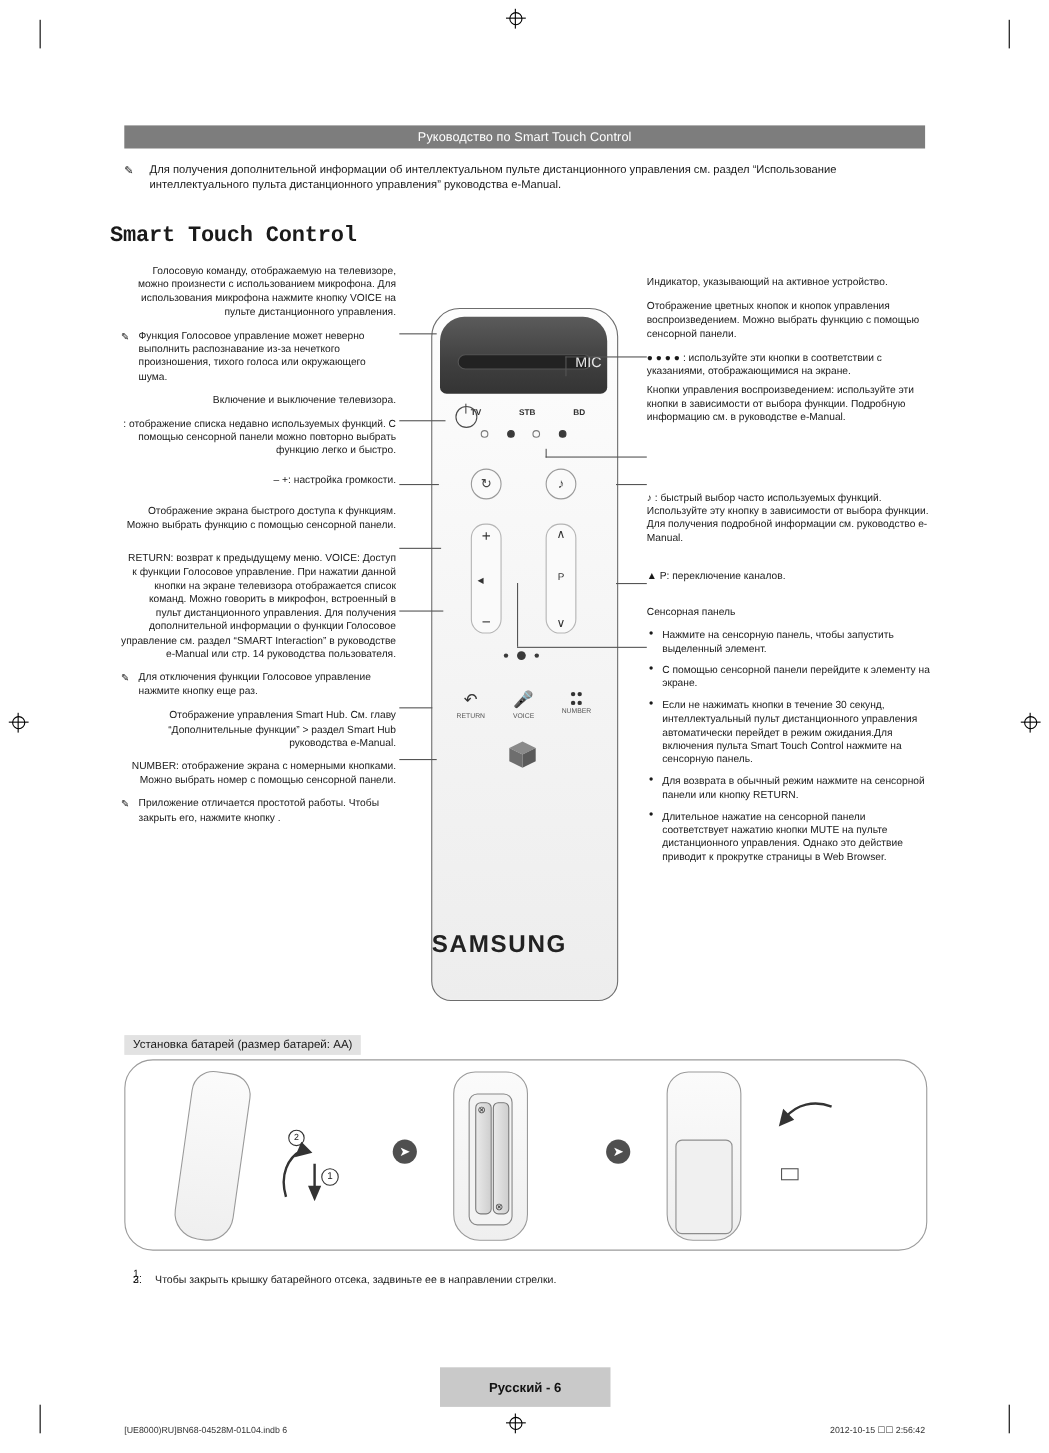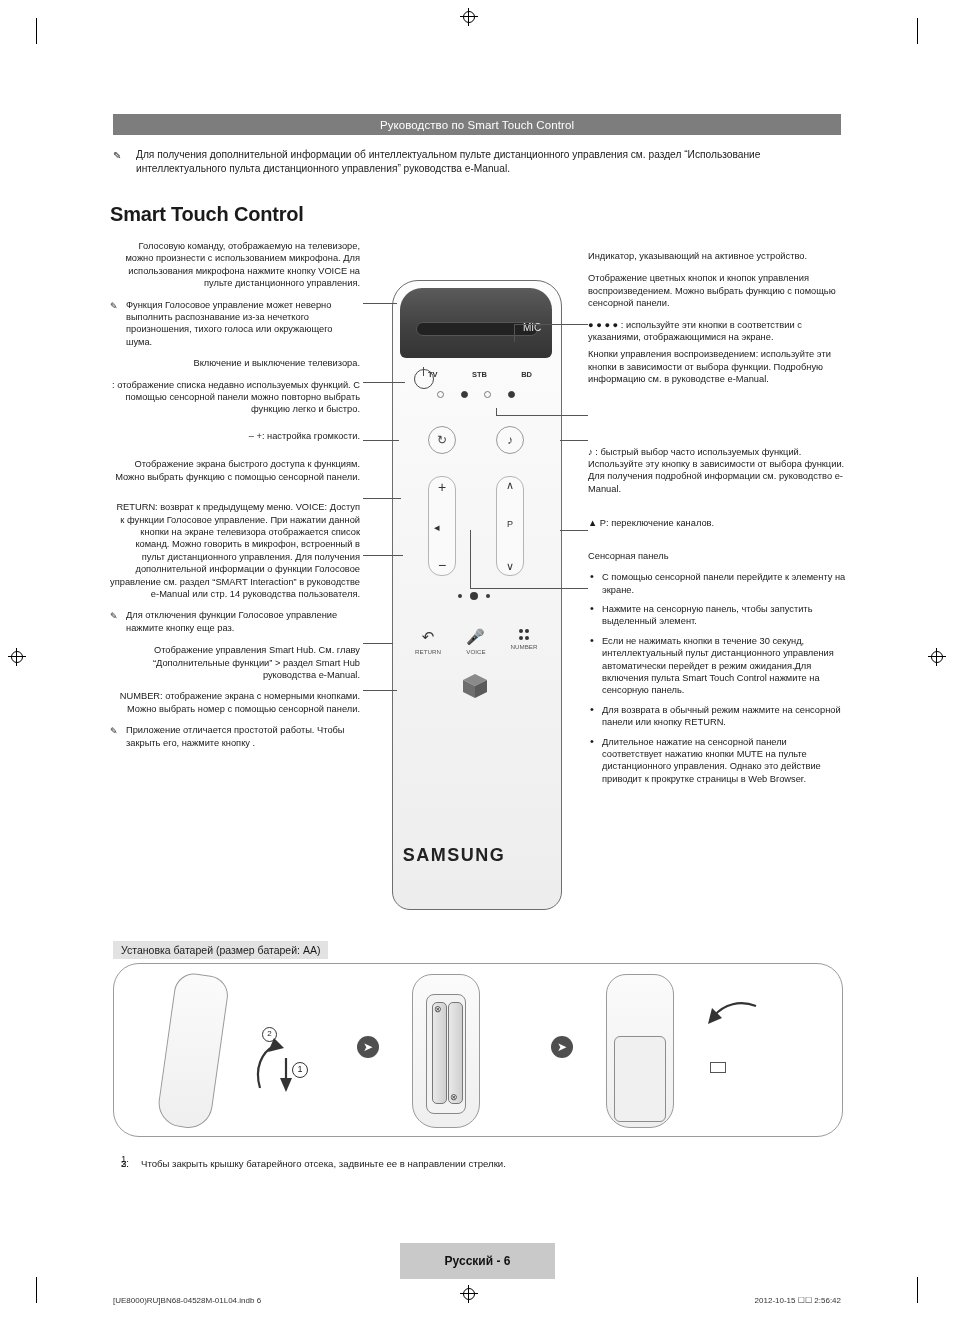--- a/index.html
+++ b/index.html
@@ -29,22 +29,22 @@
   }
 
   .note-top {
     position:absolute; left:113px; top:148px; width:730px;
     font-size:10.2px; line-height:13.6px; color:#1a1a1a;
   }
   .note-top .pen { position:absolute; left:0; top:1px; font-size:10px; }
   .note-top .txt { display:block; margin-left:23px; }
 
   h1.title {
-    position:absolute; left:110px; top:203px; margin:0;
-    font-size:20px; font-weight:bold; letter-spacing:-.2px;
+    position:absolute; left:100px; top:203px; margin:0;
+    font-size:20px; font-weight:bold; letter-spacing:-.2px;font-family:Liberation Mono, monospace;
   }
 
   
   .colL { position:absolute; left:110px; top:240px; width:250px;
     font-size:9.3px; line-height:12.4px; text-align:right; }
   .colR { position:absolute; left:588px; top:250px; width:258px;
     font-size:9.3px; line-height:12.4px; text-align:left; }
 
   .pblk { margin-bottom:9px; position:relative; }
   .pblk.pen-left { padding-left:16px; text-align:left; }
@@ -59,21 +59,21 @@
   }
   .remote-top {
     position:absolute; left:30px; top:48px; width:152px; height:70px;
     border-radius:22px 22px 6px 6px;
     background:linear-gradient(180deg,#5b5b5b 0%,#3f3f3f 60%,#343434 100%);
   }
   .mic-slot {
     position:absolute; left:46px; top:82px; width:120px; height:12px;
     border-radius:7px; background:#222; border:1px solid #555;
   }
-  .mic-label { position:absolute; left:153px; top:82px; font-size:10px; color:#e8e8e8; }
+  .mic-label { position:absolute; left:153px; top:82px; font-size:13px; color:#e8e8e8; }
   .dev-row { position:absolute; left:58px; top:130px; width:104px;
     display:flex; justify-content:space-between; font-size:7.5px; font-weight:bold; color:#303030;}
   .dots-row { position:absolute; left:67px; top:151px; width:78px; display:flex; justify-content:space-between; }
   .dots-row i { display:block; width:5px; height:5px; border-radius:50%; border:1px solid #7a7a7a; }
   .dots-row i.f { background:#3a3a3a; border-color:#3a3a3a; }
 
   .pwr {
     position:absolute; left:44px; top:127px; width:18px; height:18px;
     border:1.4px solid #4a4a4a; border-radius:50%;
   }
@@ -108,21 +108,21 @@
   .touch-dots i.big { width:8px; height:8px; }
 
   .fn-row { position:absolute; left:38px; top:388px; width:136px; display:flex; justify-content:space-between; }
   .fn { width:40px; text-align:center; font-size:6.2px; color:#555; }
   .fn .glyph { display:block; font-size:15px; color:#333; margin-bottom:2px; height:18px; line-height:18px; }
   .fn .gbox { display:block; margin:0 auto 2px; width:16px; height:13px; }
   .fn .gbox span { display:inline-block; width:4px; height:4px; background:#333; border-radius:50%; margin:1px; }
 
   .cube { position:absolute; left:92px; top:432px; width:26px; height:28px; }
   .samsung { position:absolute; left:0; top:605px; width:168px; text-align:center;
-    font-size:18px; font-weight:bold; letter-spacing:1.5px; color:#222; }
+    font-size:22px; font-weight:bold; letter-spacing:1.5px; color:#222; }
 
   
   .ln { position:absolute; background:#555; }
   .ln.h { height:1px; }
   .ln.v { width:1px; }
 
   
   .batt-title { position:absolute; left:113px; top:941px; font-size:10.5px;
      background:#e2e2e2; padding:3px 8px; }
   .batt-box { position:absolute; left:113px; top:963px; width:728px; height:172px;
@@ -291,22 +291,22 @@
     </div>
     <div class="pblk" style="margin-top:22px;">
       <span>▲</span>
       <span>P: переключение каналов.</span>
     </div>
 
     <div class="pblk" style="margin-top:20px;">
       <span>Сенсорная панель</span>
     </div>
     <ul class="bullets">
+      <li><span>Нажмите на сенсорную панель, чтобы запустить выделенный элемент.</span></li>
       <li><span>С помощью сенсорной панели перейдите к элементу на экране.</span></li>
-      <li><span>Нажмите на сенсорную панель, чтобы запустить выделенный элемент.</span></li>
       <li><span>Если не нажимать кнопки в течение 30 секунд, интеллектуальный пульт дистанционного управления автоматически перейдет в режим ожидания.Для включения пульта Smart Touch Control нажмите на сенсорную панель.</span></li>
       <li><span>Для возврата в обычный режим нажмите на сенсорной панели или кнопку RETURN.</span></li>
       <li><span>Длительное нажатие на сенсорной панели соответствует нажатию кнопки MUTE  на пульте дистанционного управления. Однако это действие приводит к прокрутке страницы в Web Browser.</span></li>
     </ul>
   </div>
 
   <div class="batt-title">Установка батарей (размер батарей: AA)</div>
   <div class="batt-box">
 
     <div class="rm-img" style="left:52px;top:10px;width:52px;height:152px;border-radius:20px 20px 24px 24px;transform:rotate(8deg);"></div>

